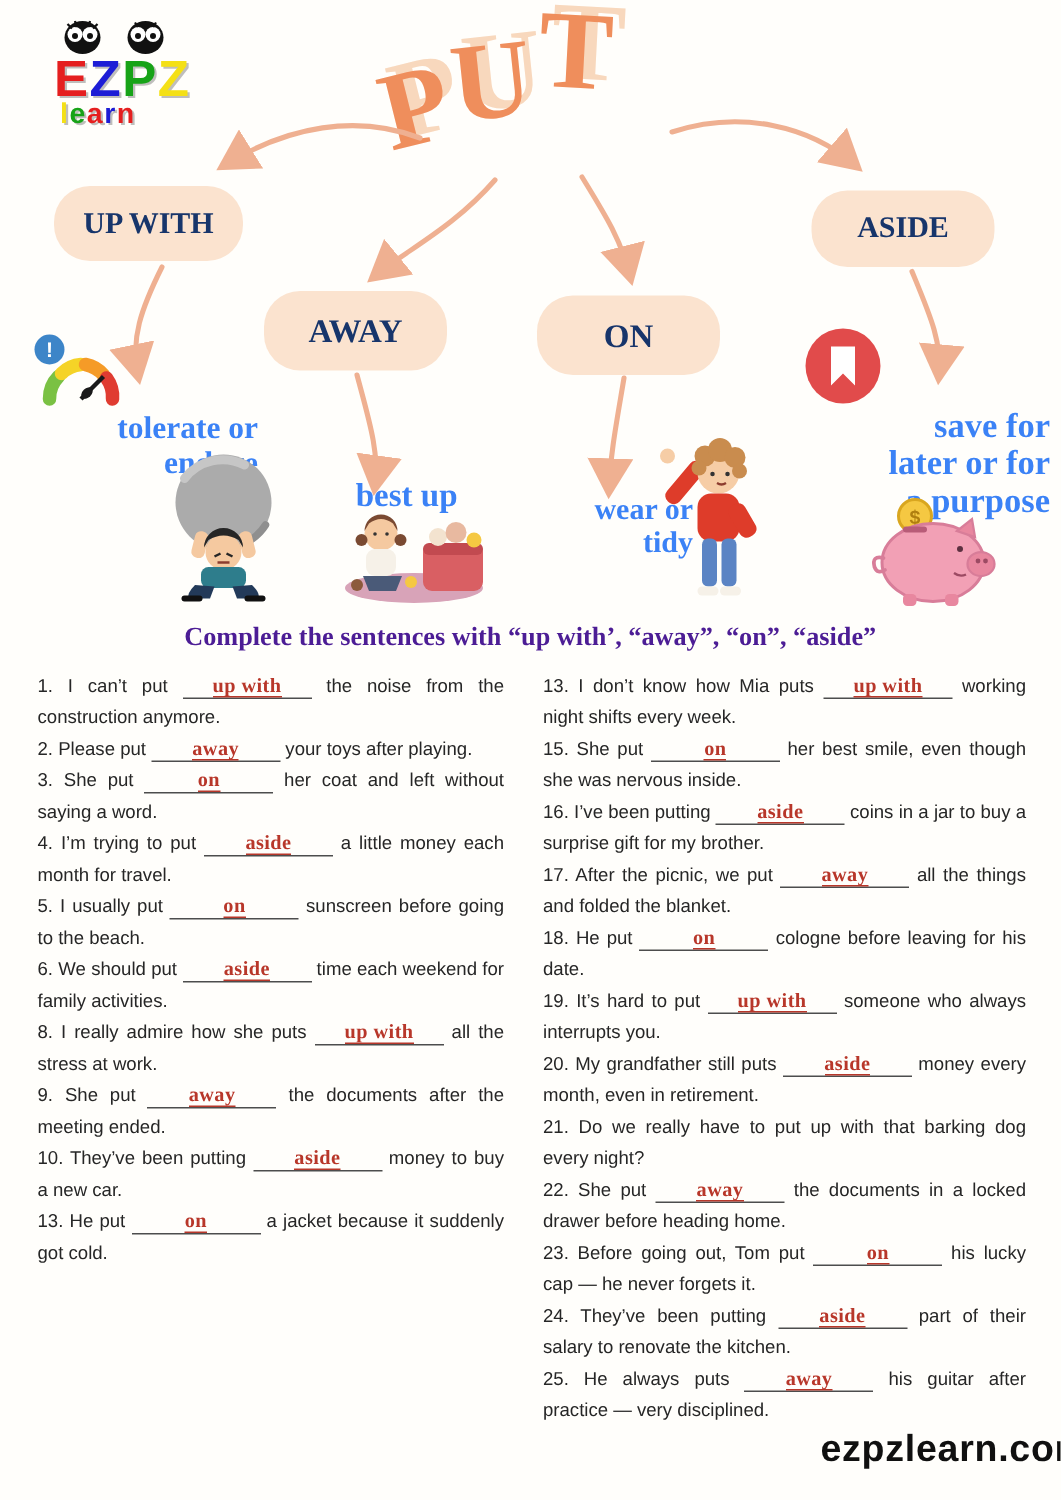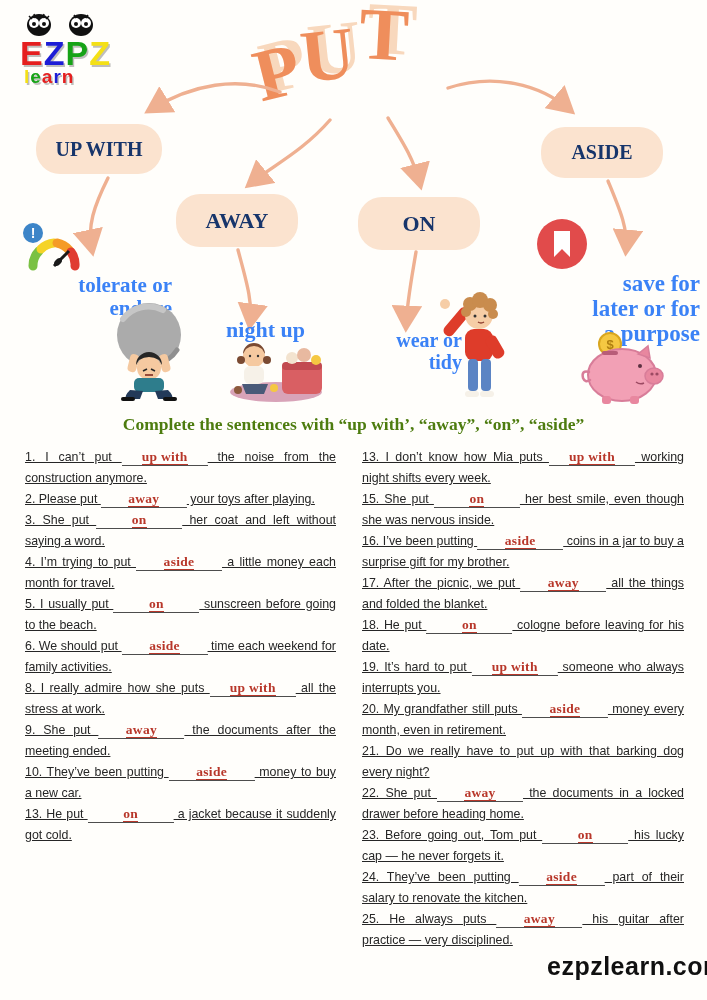--- a/index.html
+++ b/index.html
@@ -3,21 +3,21 @@
 <meta charset="utf-8">
 <style>
   html,body{margin:0;padding:0;}
   body{
     width:707px;height:1000px;overflow:hidden;position:relative;
     background:#fffefb;font-family:"Liberation Sans",sans-serif;
   }
   .abs{position:absolute;}
 
   
-  .logo{left:20px;top:12px;width:110px;height:92px;}
+  .logo{left:36px;top:12px;width:110px;height:92px;}
   .logo-owls{display:flex;gap:16px;margin-left:6px;height:26px;}
   .logo-top{font-family:"Liberation Sans",sans-serif;font-weight:bold;font-size:34px;line-height:30px;letter-spacing:1px;}
   .logo-top span,.logo-bottom span{text-shadow:1.5px 1.5px 0 rgba(0,0,0,.25);}
   .logo-bottom{font-family:"Liberation Sans",sans-serif;font-weight:bold;font-size:19px;line-height:18px;margin-left:4px;letter-spacing:1px;}
 
   
   .put-title{left:252px;top:14px;transform:rotate(-8deg);font-family:"Liberation Serif",serif;
     font-weight:bold;font-size:74px;color:#ef8e5c;letter-spacing:4px;}
   .put-title span{display:inline-block;text-shadow:8px -6px 0 #f8d8bd;}
   .put-p{transform:rotate(-6deg) translateY(8px);}
@@ -38,23 +38,23 @@
     text-align:right;line-height:1.08;white-space:pre-line;
   }
   .m-tolerate{left:14px;top:274px;width:158px;font-size:21px;}
   .m-tidy{left:205px;top:318px;width:100px;font-size:22px;}
   .m-wear{left:362px;top:330px;width:100px;font-size:20px;}
   .m-save{left:552px;top:272px;width:148px;font-size:23px;}
 
   
   .heading{
     left:0;top:414px;width:707px;text-align:center;
-    font-family:"Liberation Serif",serif;font-weight:bold;font-size:17.5px;color:#4d7c0f;
-  }
-  .col{top:447px;text-align:justify;font-size:12.4px;line-height:21px;color:#262626;text-decoration:underline;}
+    font-family:"Liberation Serif",serif;font-weight:bold;font-size:17.5px;color:#4c1d95;
+  }
+  .col{top:447px;text-align:justify;font-size:12.4px;line-height:21px;color:#262626;}
   .col-left{left:25px;width:311px;}
   .col-right{left:362px;width:322px;}
   .sent{margin:0;}
   .blank{
     display:inline-block;min-width:78px;text-align:center;
     border-bottom:1.6px solid #4d4d4d;padding:0 4px;line-height:15px;
   }
   .answer{
     font-family:"Liberation Serif",serif;font-weight:bold;font-size:13.5px;color:#b8372a;
     border-bottom:1.5px solid #b8372a;letter-spacing:.3px;
@@ -138,21 +138,21 @@
   <text x="13" y="18" text-anchor="middle" font-size="14" font-weight="bold" fill="#fff" font-family="Liberation Sans, sans-serif">!</text>
 </svg>
 
 <svg class="abs" style="left:536px;top:218px;" width="52" height="52" viewBox="0 0 52 52">
   <circle cx="26" cy="26" r="25" fill="#e14b4b"></circle>
   <path d="M18 13 h16 v26 l-8 -8 l-8 8 z" fill="#fff"></path>
 </svg>
 
 <div class="abs meaning m-tolerate">tolerate or
 endure</div>
-<div class="abs meaning m-tidy">night up</div>
+<div class="abs meaning m-tidy">best up</div>
 <div class="abs meaning m-wear">wear or
 tidy</div>
 <div class="abs meaning m-save">save for
 later or for
 a purpose</div>
 
 <svg class="abs" style="left:103px;top:302px;" width="92" height="100" viewBox="0 0 92 100">
   <circle cx="46" cy="33" r="32" fill="#ababab"></circle>
   <path d="M 20 17 A 32 32 0 0 1 60 8" fill="none" stroke="#c6c6c6" stroke-width="6" stroke-linecap="round"></path>
   <path d="M 74 48 A 32 32 0 0 1 64 58" fill="none" stroke="#8f8f8f" stroke-width="5" stroke-linecap="round"></path>

